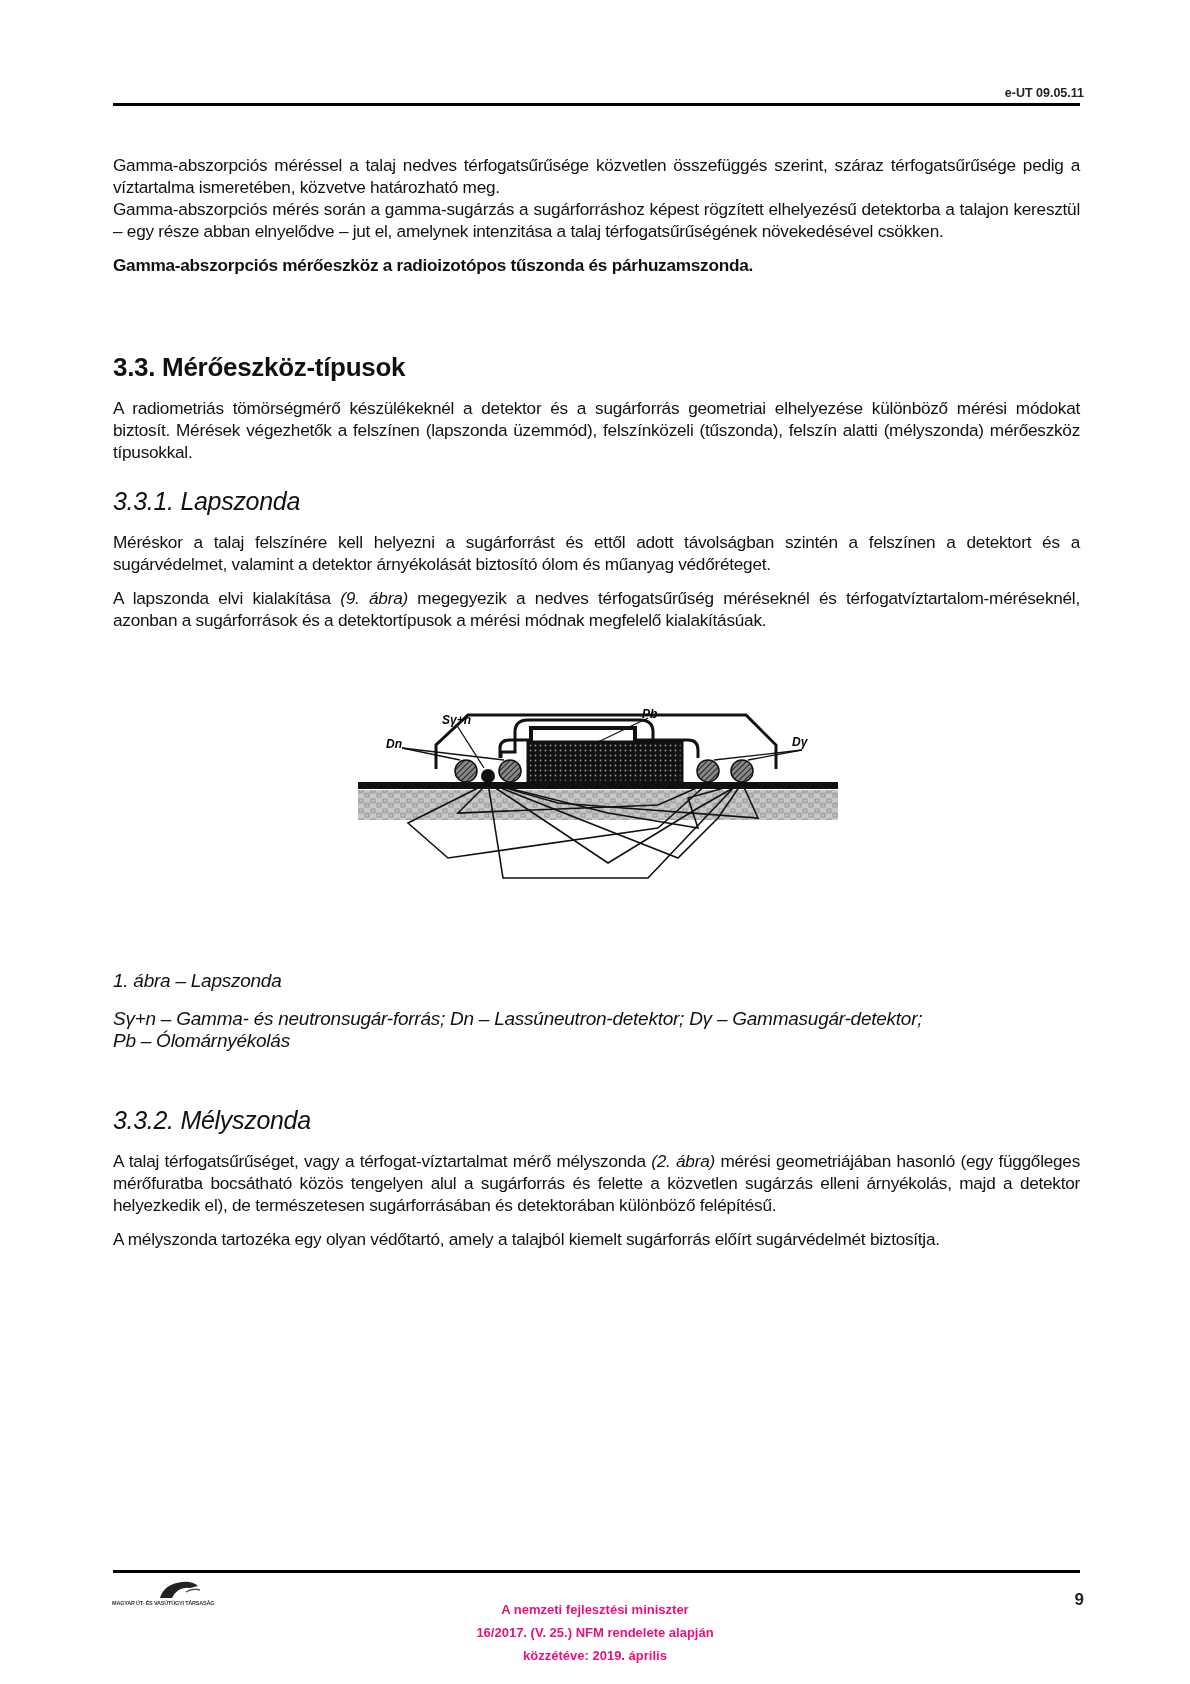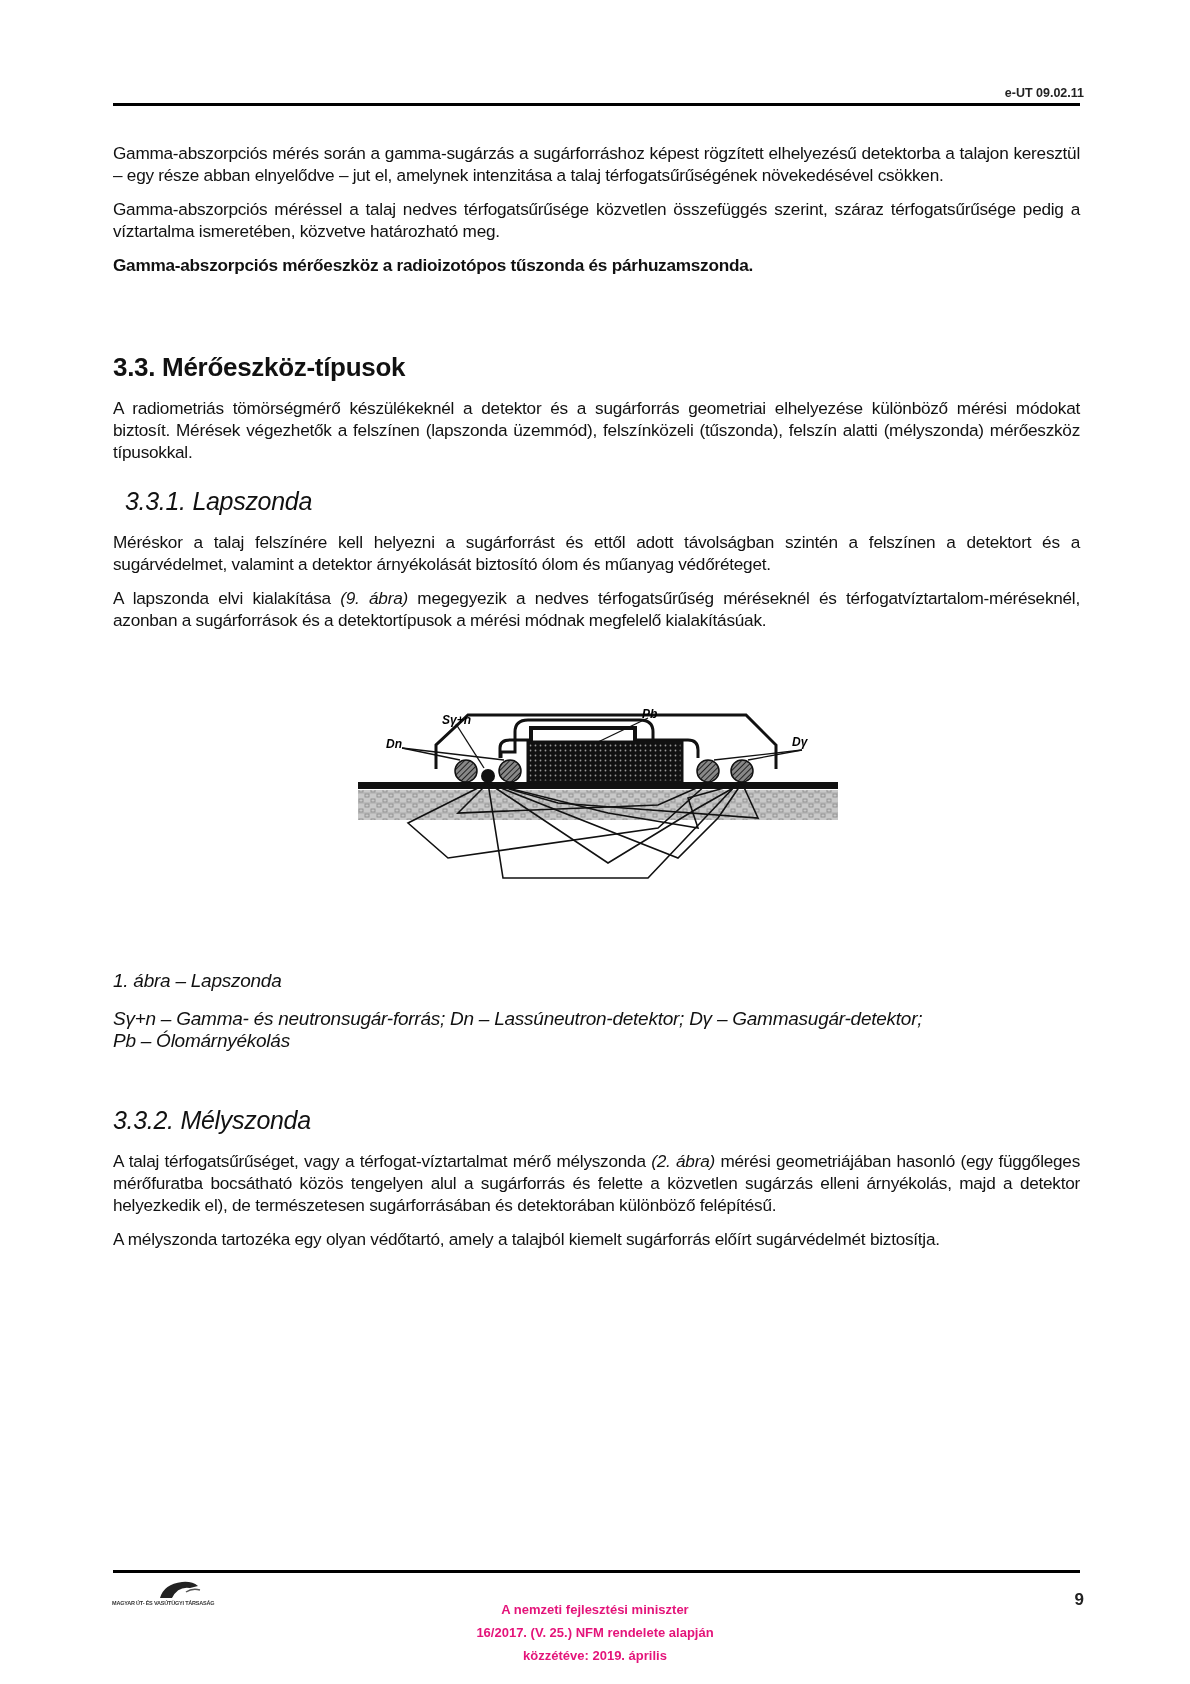--- a/index.html
+++ b/index.html
@@ -26,35 +26,35 @@
     .logo-text { position: absolute; left: 0; top: 22px; font-size: 5.5px; font-weight: bold; color: #333; white-space: nowrap; letter-spacing: -0.2px; }
     .page-num { position: absolute; right: 106px; top: 1590px; font-size: 17px; font-weight: bold; color: #222; }
     .pub-note { position: absolute; left: 395px; top: 1598px; width: 400px; text-align: center;
                 font-size: 13px; font-weight: bold; line-height: 23px; color: #e4147a; }
   </style>
 </head>
 <body>
 
 <div class="page">
 
-  <div class="doc-id">e-UT 09.02.11</div>
+  <div class="doc-id">e-UT 09.05.11</div>
   <div class="top-rule"></div>
 
   <div class="body-text" style="top:142px;">
+    <p class="p" style="margin-top:12px;">Gamma-abszorpciós méréssel a talaj nedves térfogatsűrűsége közvetlen összefüggés szerint, száraz térfogatsűrűsége pedig a víztartalma ismeretében, közvetve határozható meg.</p>
     <p class="p">Gamma-abszorpciós mérés során a gamma-sugárzás a sugárforráshoz képest rögzített elhelyezésű detektorba a talajon keresztül – egy része abban elnyelődve – jut el, amelynek intenzitása a talaj térfogatsűrűségének növekedésével csökken.</p>
-    <p class="p" style="margin-top:12px;">Gamma-abszorpciós méréssel a talaj nedves térfogatsűrűsége közvetlen összefüggés szerint, száraz térfogatsűrűsége pedig a víztartalma ismeretében, közvetve határozható meg.</p>
     <p class="p" style="margin-top:12px;font-weight:bold;">Gamma-abszorpciós mérőeszköz a radioizotópos tűszonda és párhuzamszonda.</p>
   </div>
 
   <div class="h2" style="top:352px;">3.3. Mérőeszköz-típusok</div>
   <div class="body-text" style="top:397px;">
     <p class="p">A radiometriás tömörségmérő készülékeknél a detektor és a sugárforrás geometriai elhelyezése különböző mérési módokat biztosít. Mérések végezhetők a felszínen (lapszonda üzemmód), felszínközeli (tűszonda), felszín alatti (mélyszonda) mérőeszköz típusokkal.</p>
   </div>
 
-  <div class="h3" style="top:487px;margin-left:12px;">3.3.1. Lapszonda</div>
+  <div class="h3" style="top:487px;">3.3.1. Lapszonda</div>
   <div class="body-text" style="top:531px;">
     <p class="p">Méréskor a talaj felszínére kell helyezni a sugárforrást és ettől adott távolságban szintén a felszínen a detektort és a sugárvédelmet, valamint a detektor árnyékolását biztosító ólom és műanyag védőréteget.</p>
     <p class="p" style="margin-top:12px;"><span>A lapszonda elvi kialakítása </span><i>(9. ábra)</i><span> megegyezik a nedves térfogatsűrűség méréseknél és térfogatvíztartalom-méréseknél, azonban a sugárforrások és a detektortípusok a mérési módnak megfelelő kialakításúak.</span></p>
   </div>
 
   <div class="figure">
     <svg width="480" height="240" viewBox="0 0 480 240">
       <defs>
         <pattern id="hatch" patternUnits="userSpaceOnUse" width="4" height="4" patternTransform="rotate(45)">
           <rect width="4" height="4" fill="#888"></rect>

